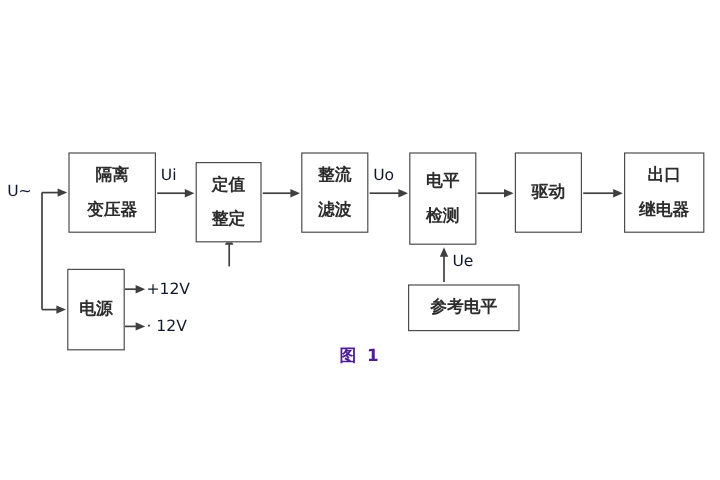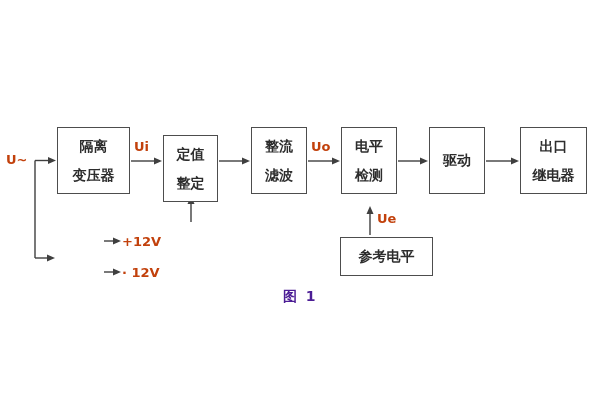--- a/index.html
+++ b/index.html
@@ -8,21 +8,21 @@
     font-family:"DejaVu Sans","Liberation Sans",sans-serif;
   }
   #wires{position:absolute;left:0;top:0;width:600px;height:400px;}
   .block{
     position:absolute;border:1.5px solid #4d4d4d;background:#ffffff;
     display:flex;flex-direction:column;align-items:center;justify-content:center;
     color:#2d2d2d;font-size:14px;font-weight:600;line-height:29px;text-align:center;
     box-sizing:border-box;
   }
   .lbl{
-    position:absolute;color:#c2410c;font-size:13px;font-weight:700;white-space:nowrap;
+    position:absolute;color:#0f172a;font-size:13px;font-weight:400;white-space:nowrap;
   }
   .caption{
     position:absolute;color:#4c1d95;font-size:14px;font-weight:700;letter-spacing:2px;
   }
   .wire{stroke:#3f3f3f;stroke-width:1.4;fill:none;}
   .head{fill:#3f3f3f;stroke:none;}
 </style>
 </head>
 <body>
 
@@ -87,34 +87,37 @@
   <div class="block" style="left:163px;top:135px;width:55px;height:67px;">
     <span>定值</span>
     <span>整定</span>
   </div>
 
   <div class="block" style="left:251px;top:127px;width:56px;height:67px;">
     <span>整流</span>
     <span>滤波</span>
   </div>
 
-  <div class="block" style="left:341px;top:127px;width:56px;height:67px;">
+  <div class="block" style="left:341px;top:127px;width:56px;height:77px;">
     <span>电平</span>
     <span>检测</span>
   </div>
 
   <div class="block" style="left:429px;top:127px;width:56px;height:67px;">
     <span>驱动</span>
   </div>
 
   <div class="block" style="left:520px;top:127px;width:67px;height:67px;">
     <span>出口</span>
     <span>继电器</span>
   </div>
 
+  <div class="block" style="left:56px;top:224px;width:48px;height:68px;">
+    <span>电源</span>
+  </div>
 
 
   <div class="block" style="left:340px;top:237px;width:93px;height:39px;">
     <span>参考电平</span>
   </div>
 
   <span class="lbl" style="left:6px;top:152px;">U~</span>
   <span class="lbl" style="left:134px;top:139px;">Ui</span>
   <span class="lbl" style="left:311px;top:139px;">Uo</span>
   <span class="lbl" style="left:377px;top:211px;">Ue</span>

